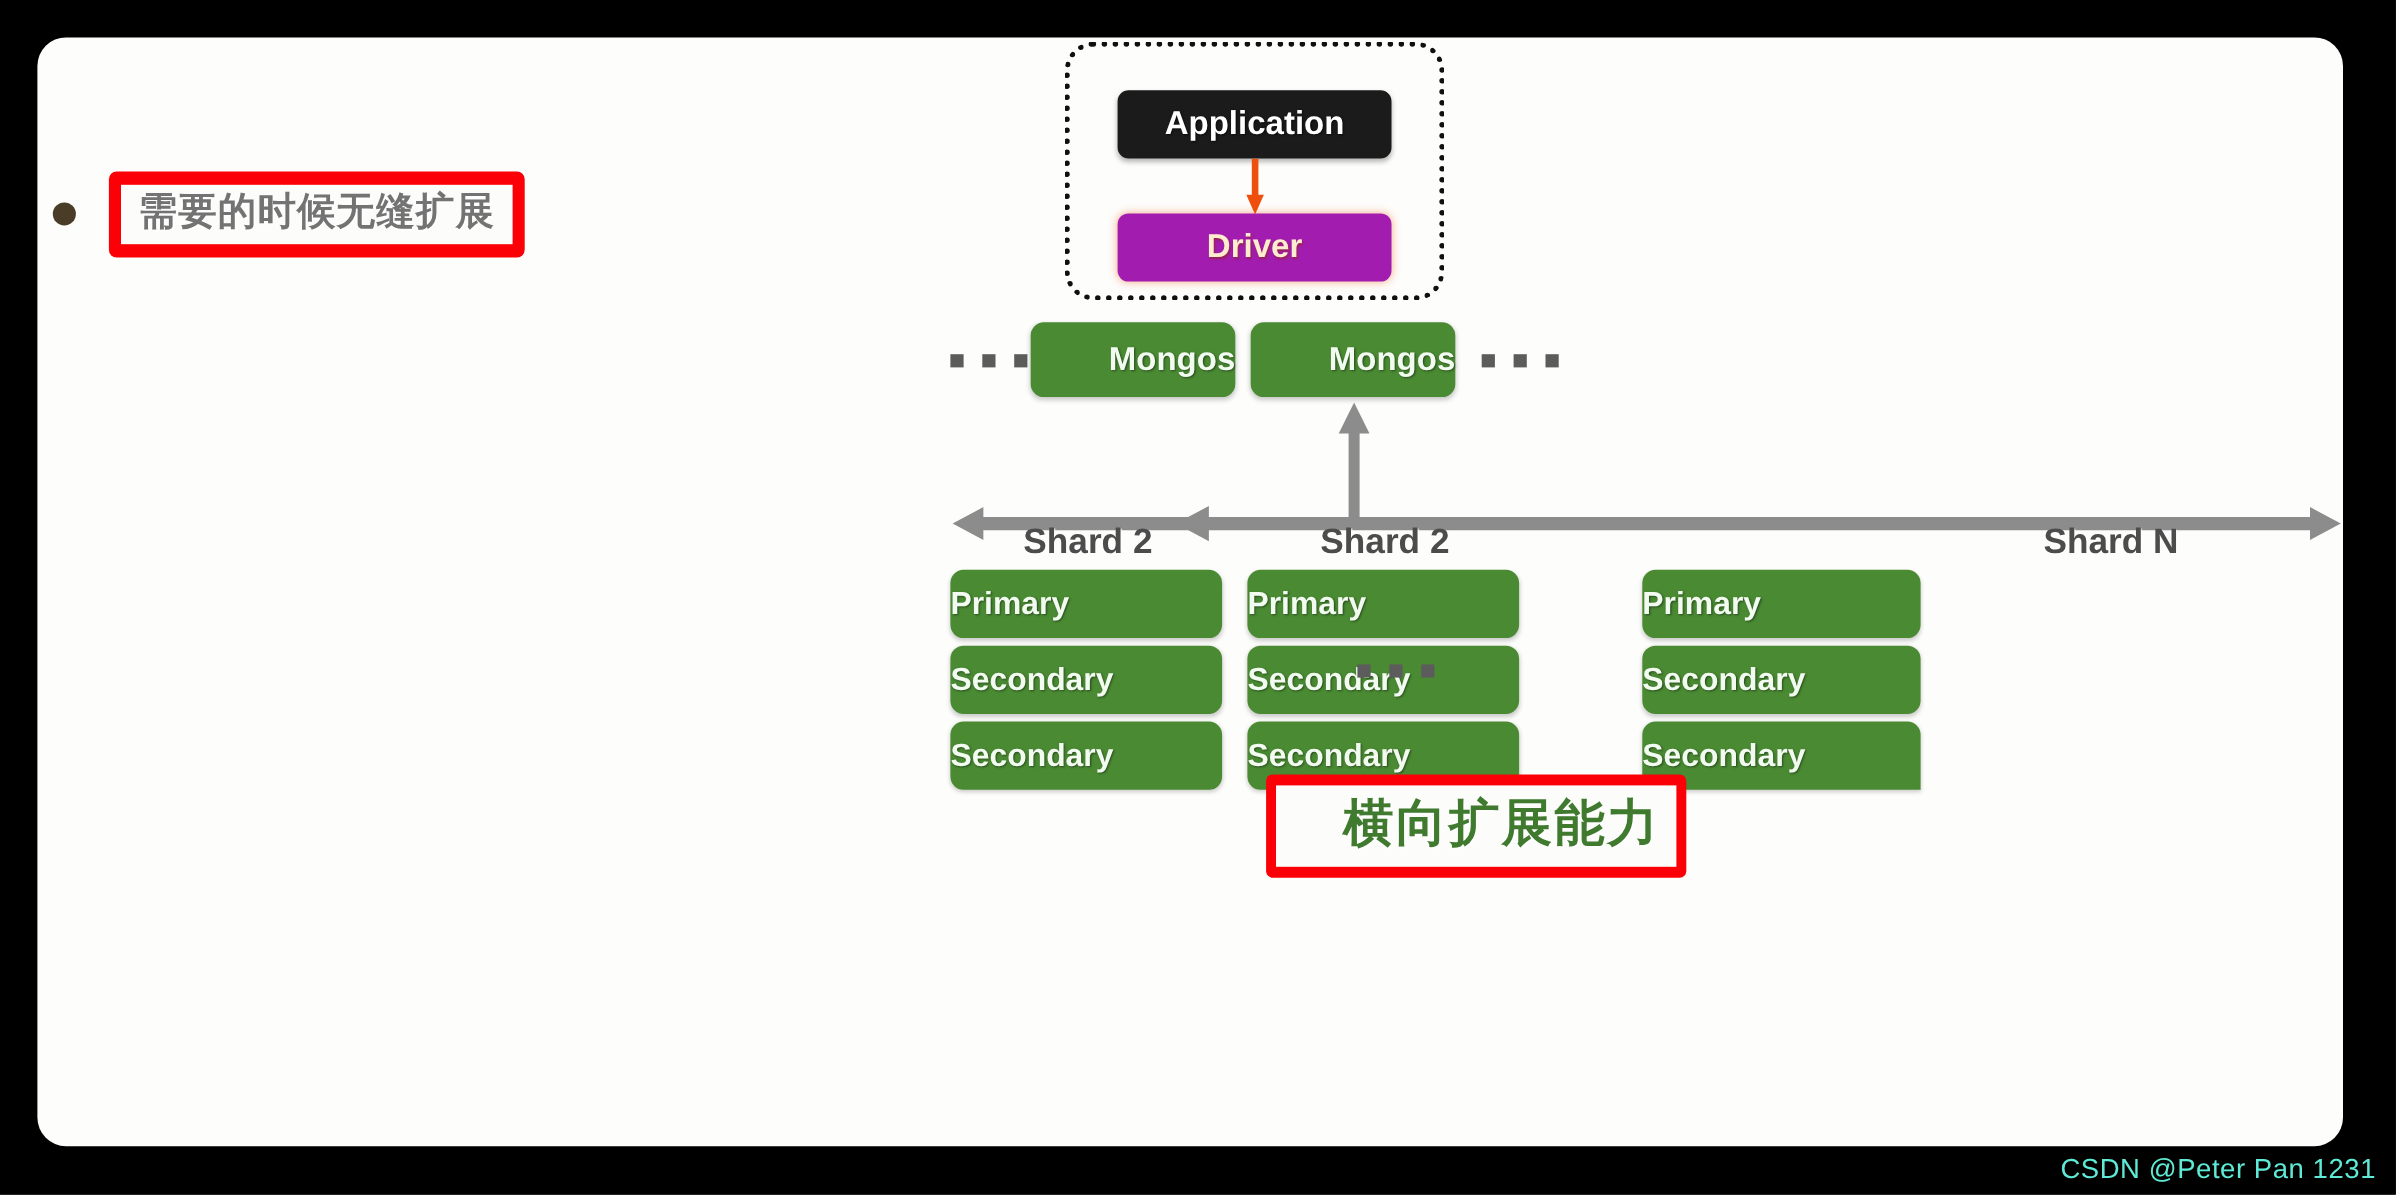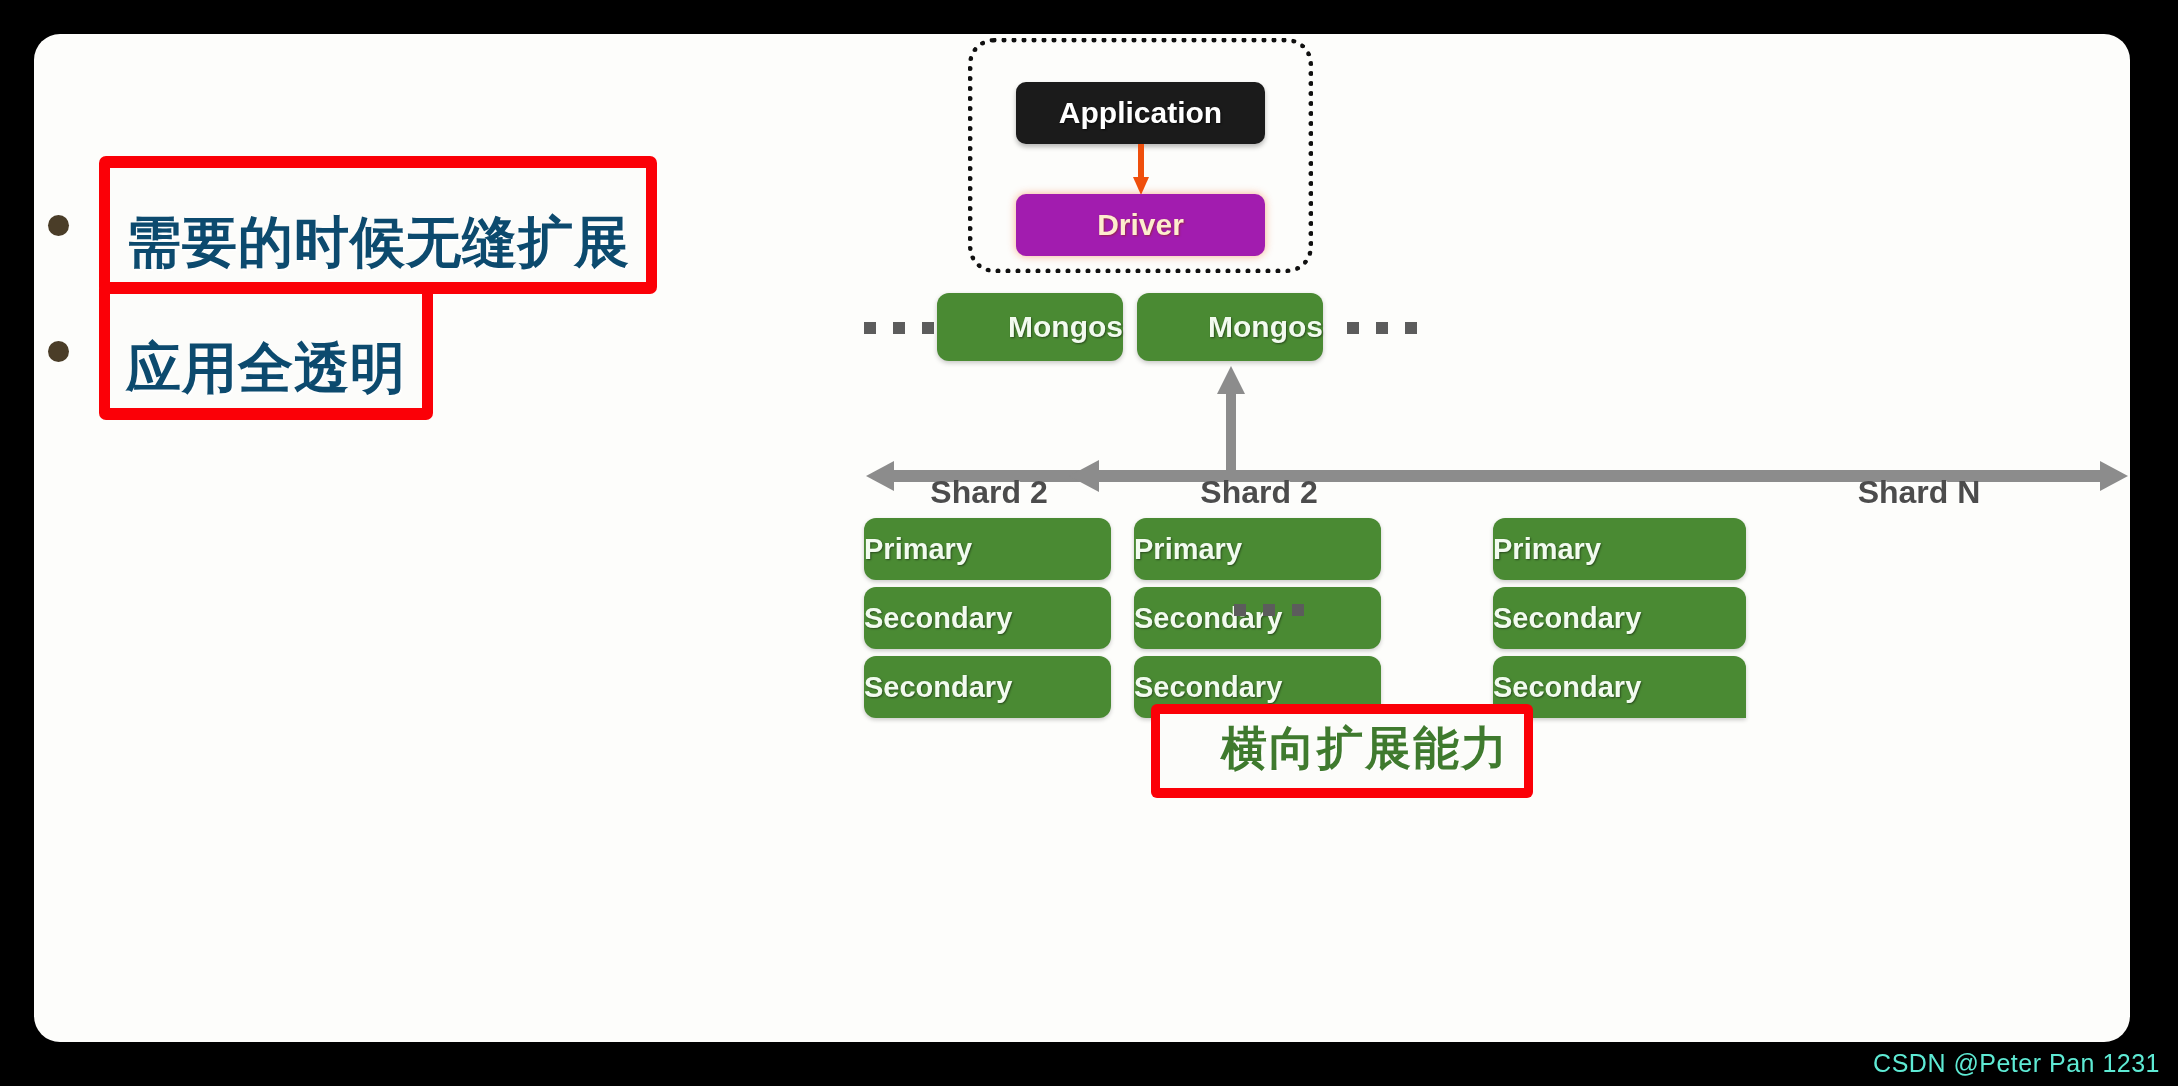--- a/index.html
+++ b/index.html
@@ -57,28 +57,27 @@
     display: inline-block;
   }
 
   .bullet-inner {
     background: #fcfcfa;
     padding: 6px 16px 10px 16px;
     white-space: nowrap;
   }
 
   .bullet-text {
-    font-size: 55px;
-    font-weight: 700;
-    color: #0c4a6e;
+    font-size: 35px;
+    font-weight: 700;
+    color: #737373;
     letter-spacing: 1px;
     line-height: 1.08;
     text-shadow: 1.5px 1.5px 0px rgba(255,255,255,0.75);
     display: block;
-    margin-top: 39px;
   }
 
   
   #bullet-row-0 { top: 122px; }
   #bullet-row-1 { top: 248px; }
   #bullet-row-2 { top: 360px; }
   #bullet-row-3 { top: 478px; }
 
   
   #diagram {
@@ -284,28 +283,20 @@
 
     <div class="bullet-row" id="bullet-row-0">
       <div class="bullet-dot"></div>
       <div class="bullet-redbox">
         <div class="bullet-inner">
           <span class="bullet-text">需要的时候无缝扩展</span>
         </div>
       </div>
     </div>
 
-    <div class="bullet-row" id="bullet-row-1">
-      <div class="bullet-dot"></div>
-      <div class="bullet-redbox">
-        <div class="bullet-inner">
-          <span class="bullet-text">应用全透明</span>
-        </div>
-      </div>
-    </div>
 
 
 
   </div>
 
   <div id="diagram">
 
     <div id="client-group"></div>
 
     <div id="application-box">

